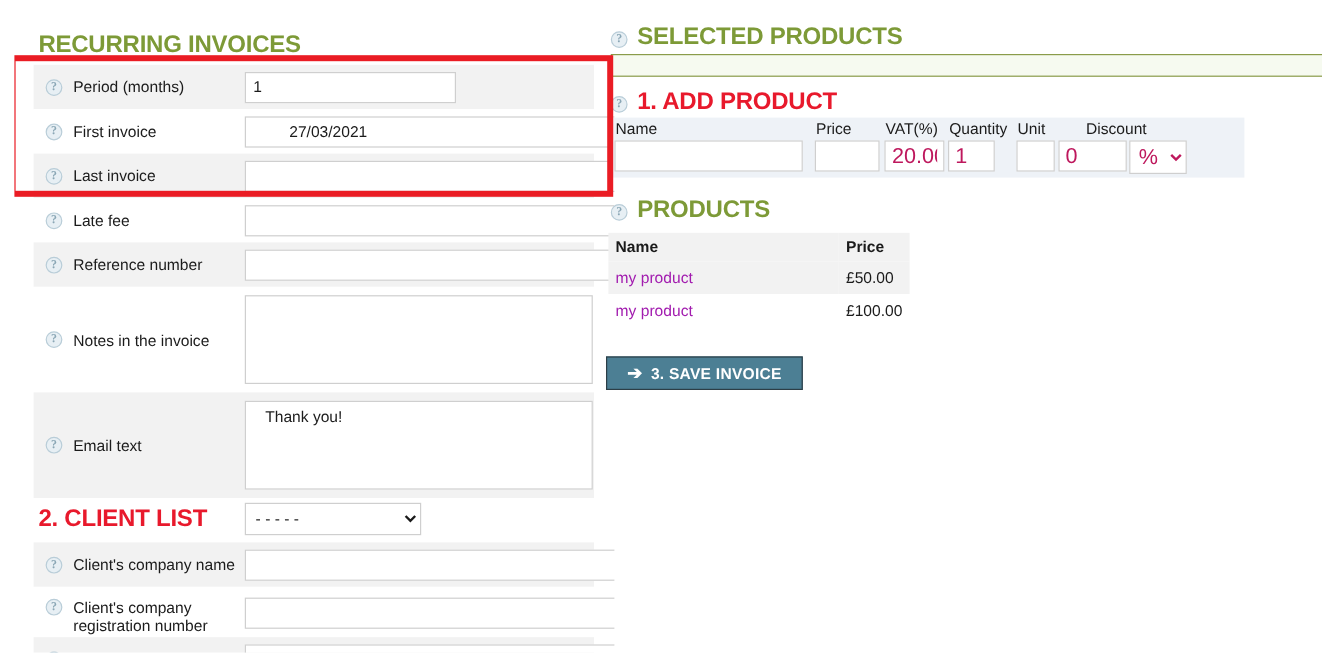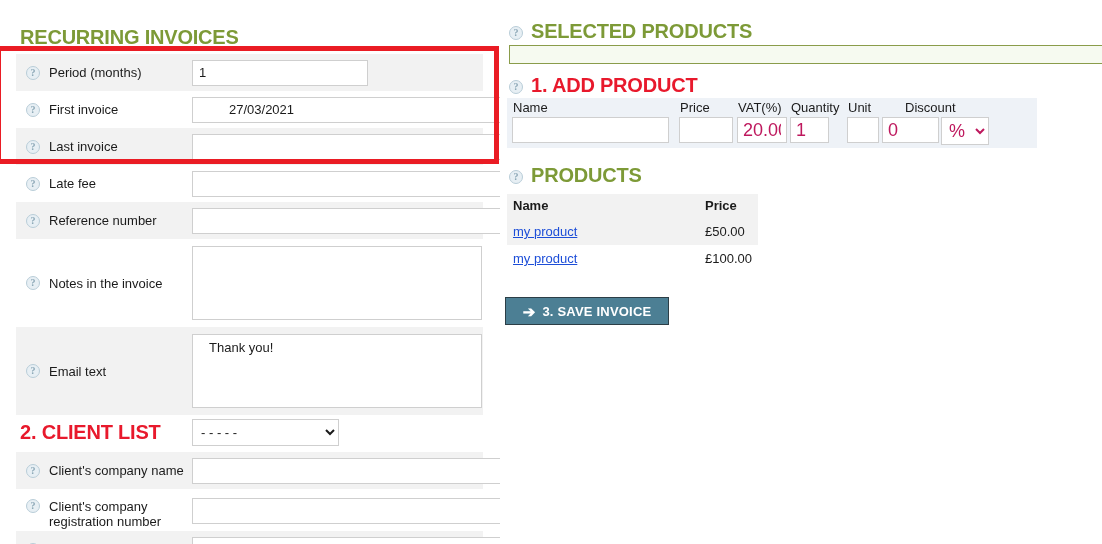--- a/index.html
+++ b/index.html
@@ -14,21 +14,21 @@
   #page {
     position: relative;
     width: 1102px;
     height: 544px;
     background: #ffffff;
   }
 
   
   #left-col {
     position: absolute;
-    left: 0; top: 0;
+    left: 12px; top: 0;
     width: 500px;
     height: 544px;
     overflow: hidden;
   }
 
   .section-title {
     font-size: 20px;
     font-weight: bold;
     letter-spacing: -0.2px;
     margin: 0;
@@ -217,22 +217,21 @@
   }
   #products-table td {
     padding: 6px 6px;
     color: #1b1b1b;
   }
   #products-table tr.r-stripe td { background: #f2f2f2; }
   #products-table th.c-name, #products-table td.c-name { width: 192px; }
   #products-table th.c-price, #products-table td.c-price { width: 48px; }
   #products-table th.c-pad, #products-table td.c-pad { background: transparent !important; }
   a.prod-link {
-    color: #1d4ed8;
-    text-decoration: underline;
+    color: #a21caf;
     cursor: pointer;
   }
 
   #btn-save {
     position: absolute;
     left: 2px; top: 297px;
     width: 164px;
     height: 28px;
     background: #4c7f94;
     border: 1px solid #2c3e46;

